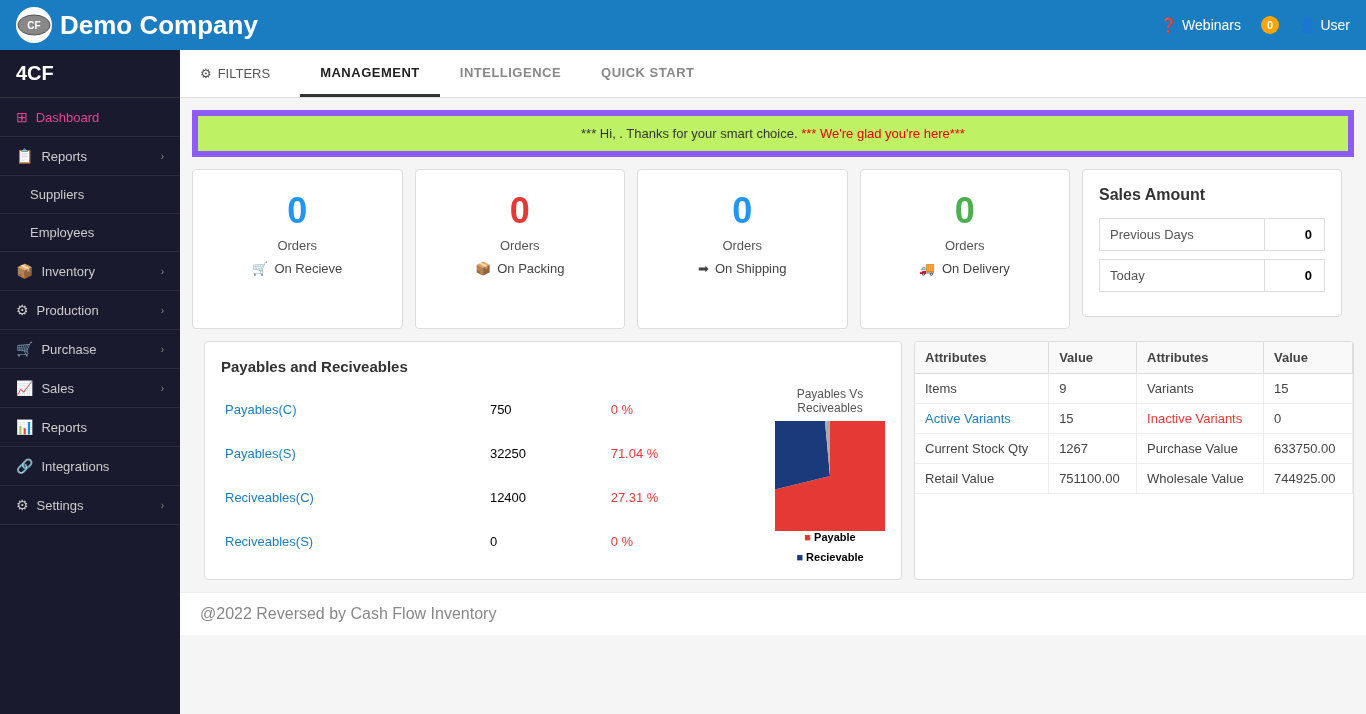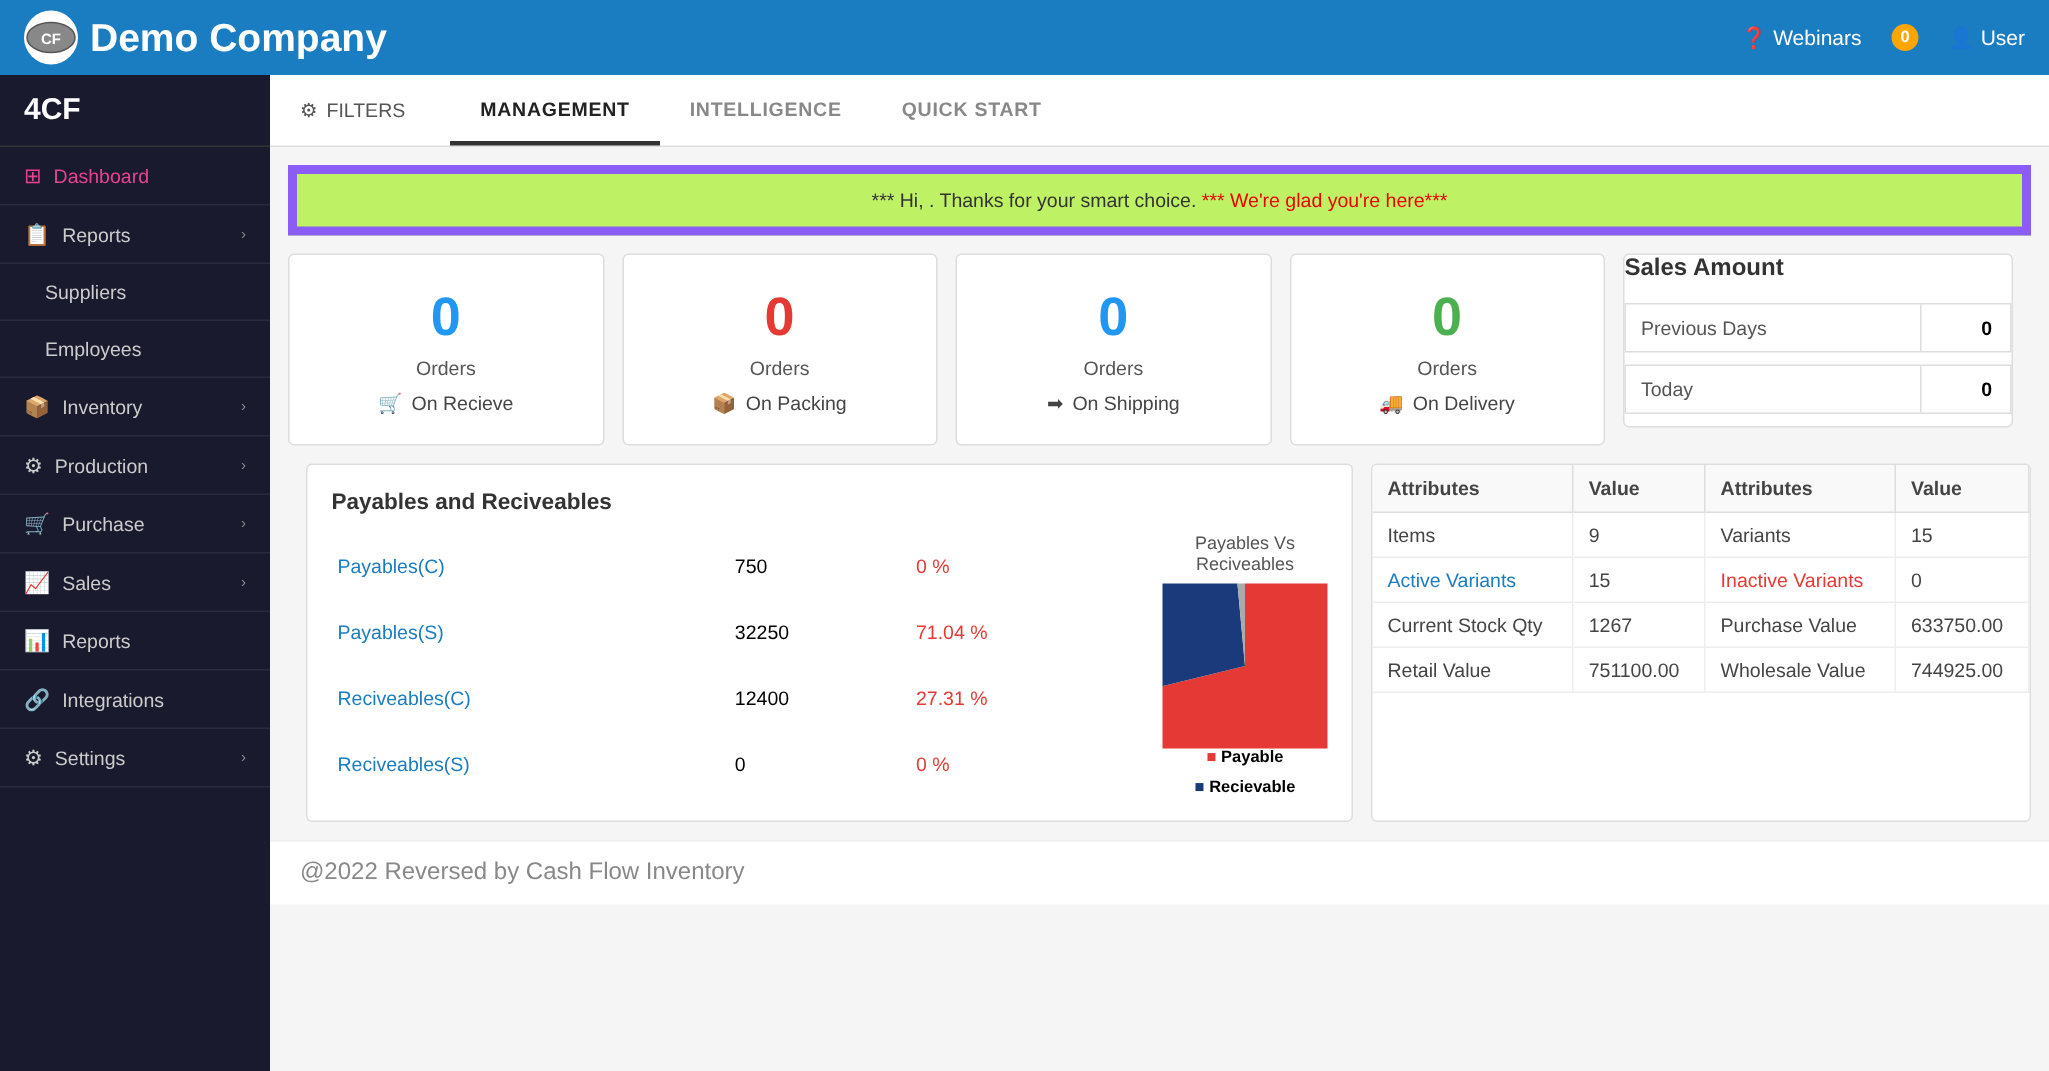--- a/index.html
+++ b/index.html
@@ -188,20 +188,21 @@
     .order-card.receive .order-number { color: #2196f3; }
     .order-card.packing .order-number { color: #e53935; }
     .order-card.shipping .order-number { color: #2196f3; }
     .order-card.delivery .order-number { color: #4caf50; }
 
     
     .sales-section {
       background: white;
       border: 1px solid #ddd;
       border-radius: 4px;
+      padding: 16px;
       margin: 0 12px 12px 0;
       min-width: 260px;
     }
     .sales-section h3 {
       font-size: 16px;
       margin-bottom: 14px;
       color: #333;
     }
     .sales-row {
       display: flex;

